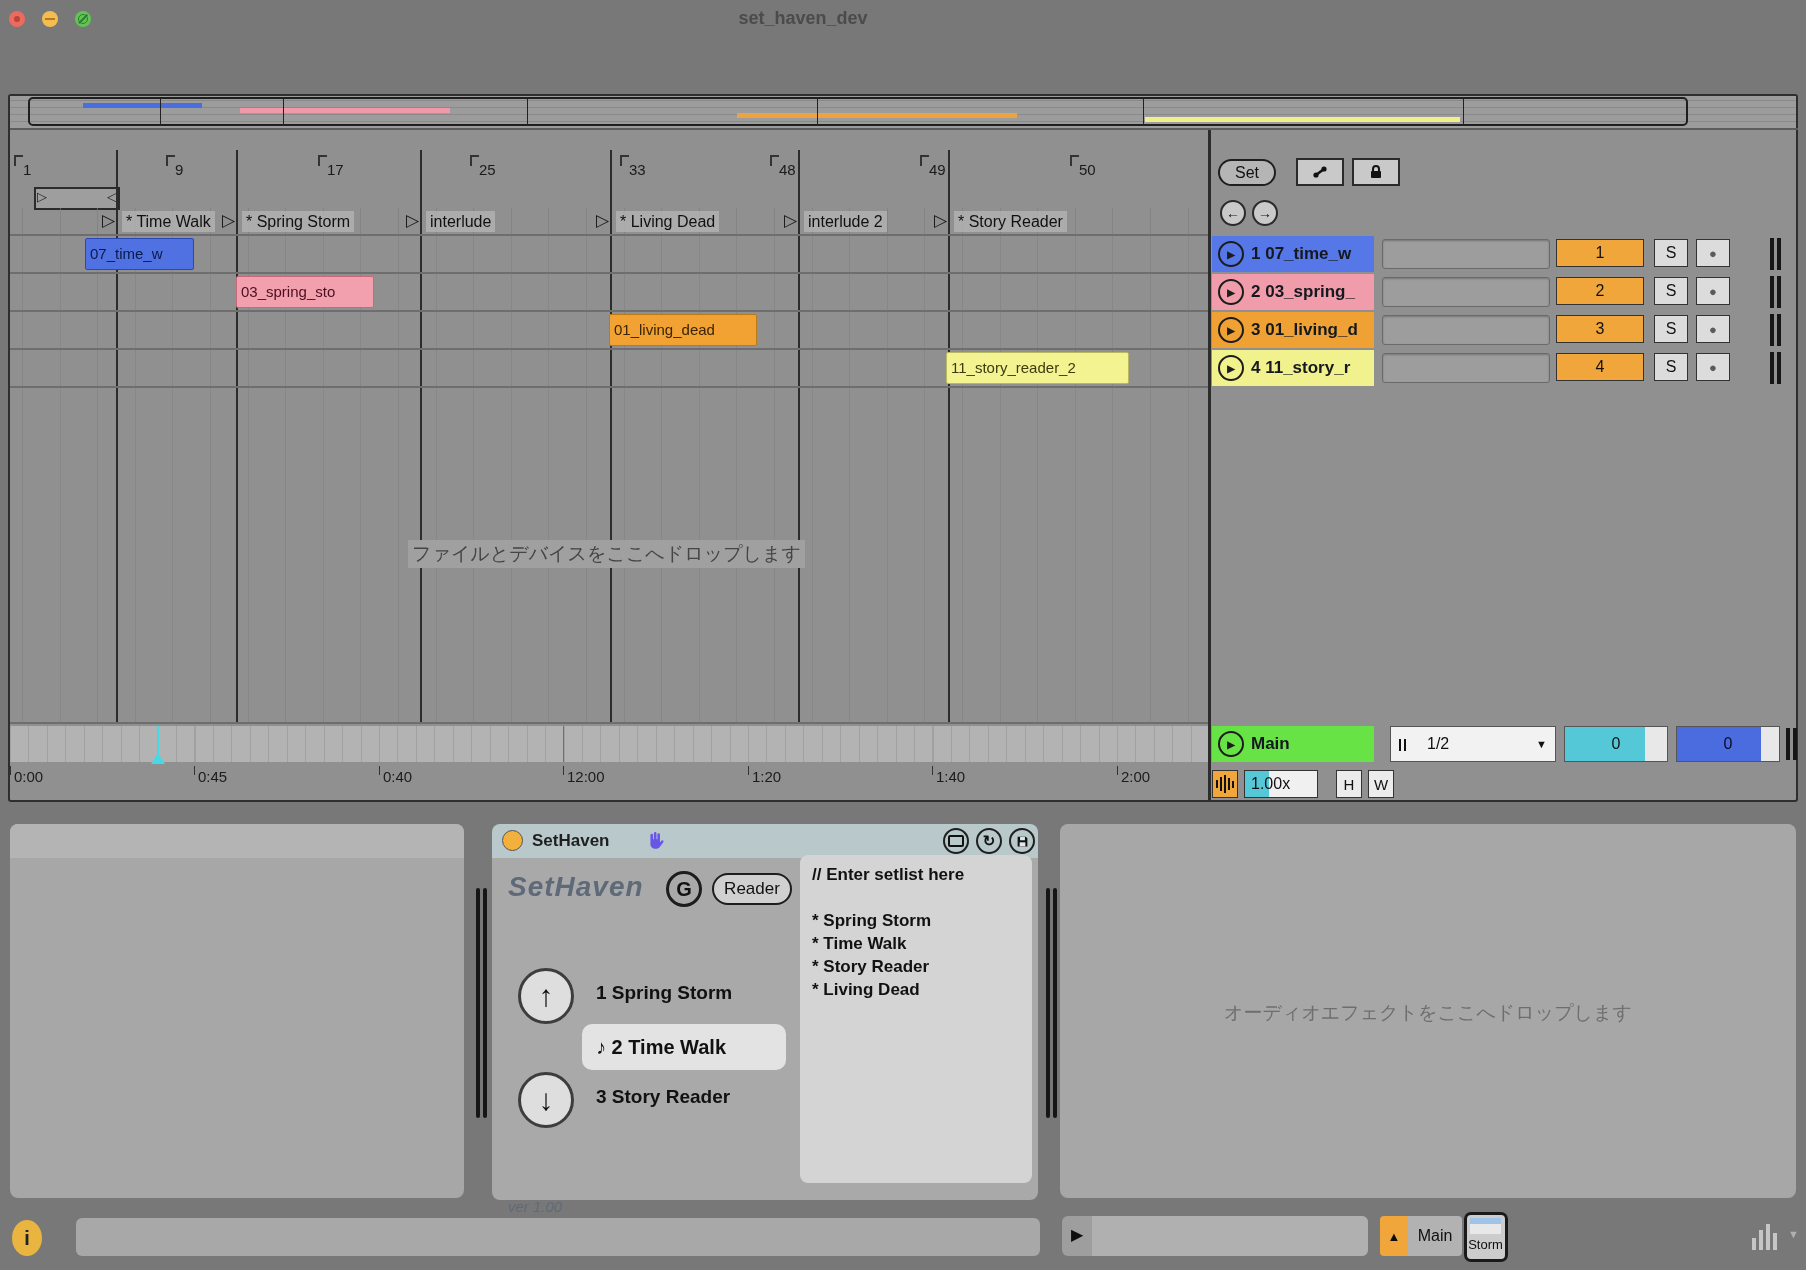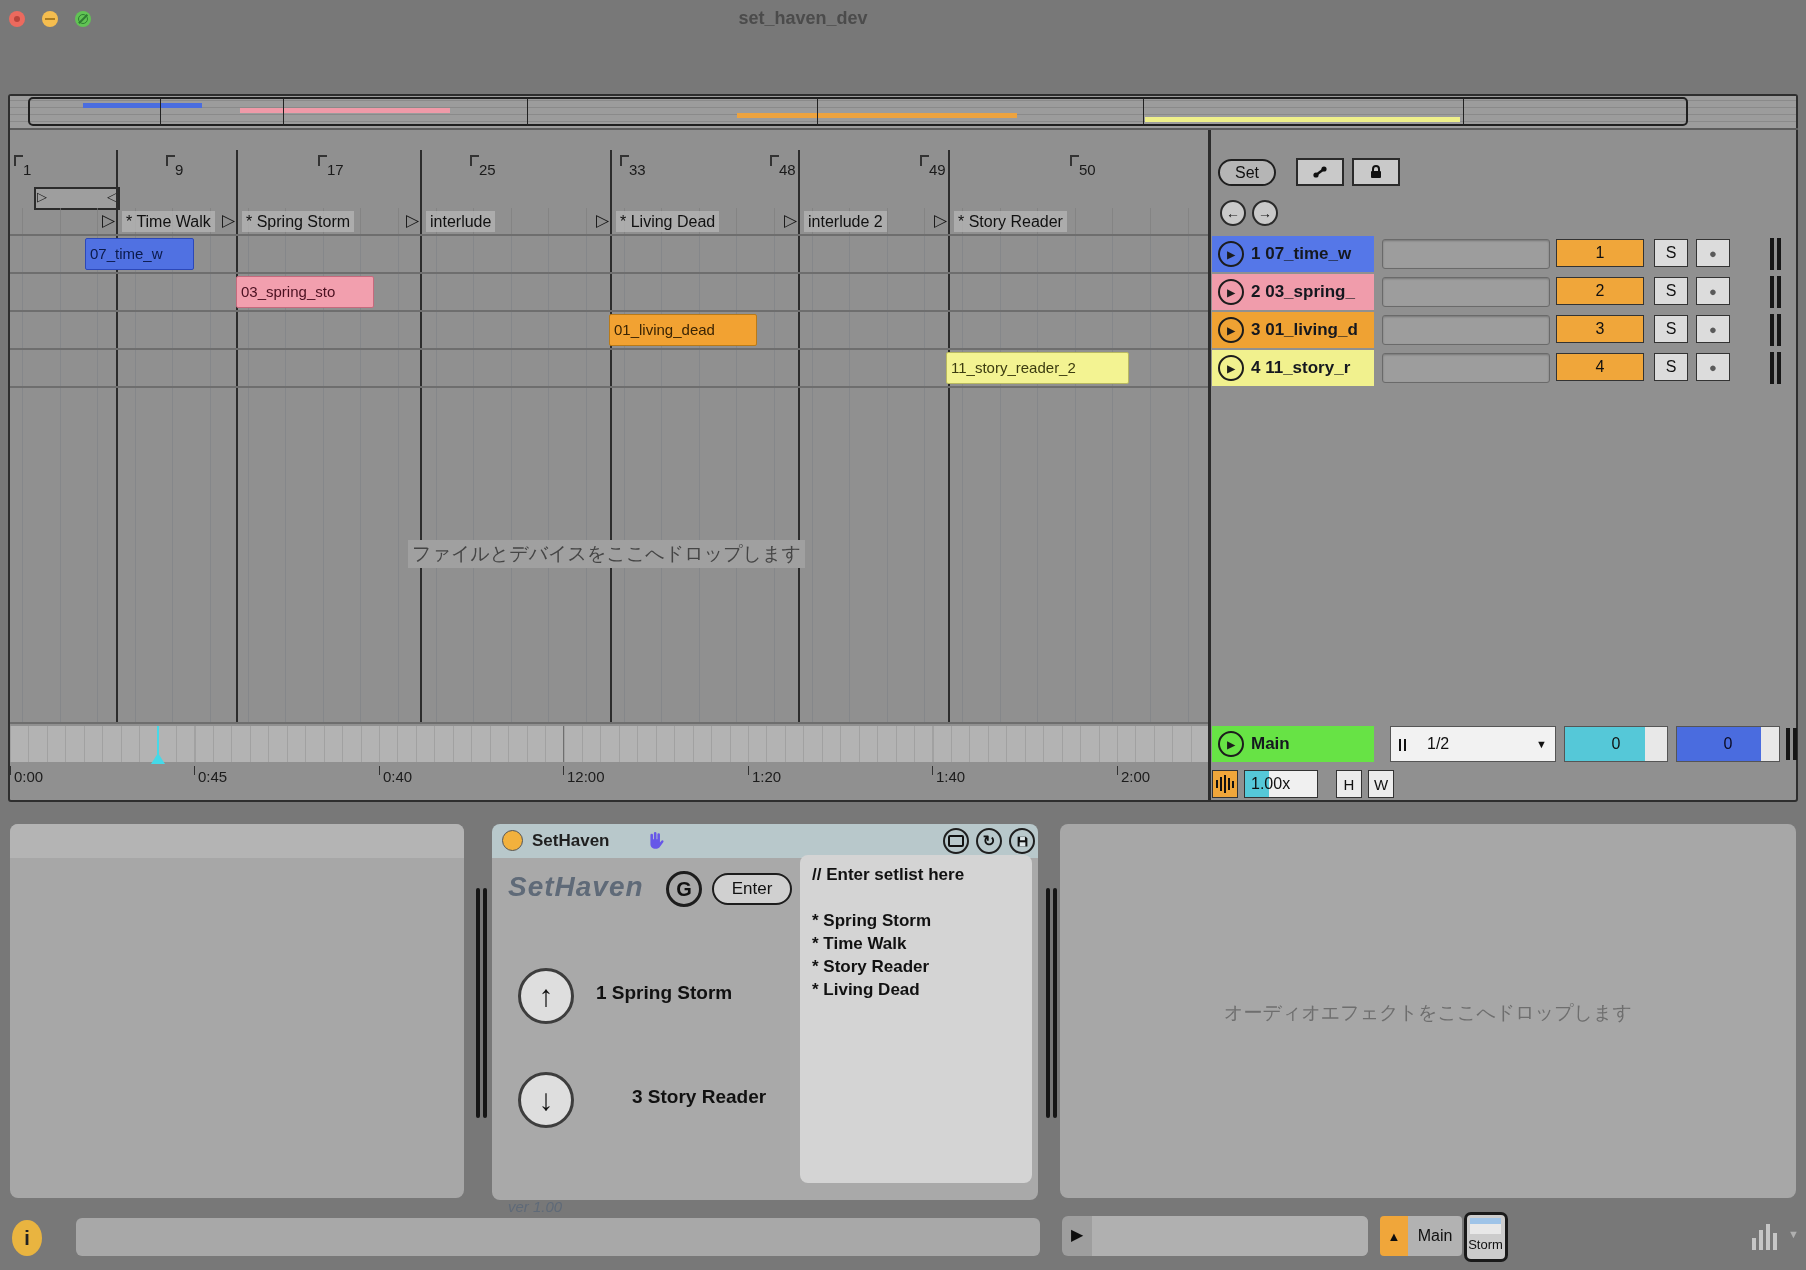--- a/index.html
+++ b/index.html
@@ -454,31 +454,34 @@
           <rect x="4.5" y="9" width="7" height="5" fill="#dfe8ea"></rect>
         </svg>
       </span>
   </div>
   <div class="abs" style="left:0;top:34px;width:546px;height:342px;background:#a9a9a9;border-radius:0 0 8px 8px;">
     <span class="abs" style="left:16px;top:13px;font-size:28px;font-weight:bold;font-style:italic;color:#5f6a78;letter-spacing:1px;">SetHaven</span>
     <span class="abs" style="left:174px;top:13px;width:36px;height:36px;border:3px solid #1d1d1d;border-radius:50%;display:flex;align-items:center;justify-content:center;font-size:20px;font-weight:bold;box-sizing:border-box;">
         <span>G</span>
       </span>
     <div class="abs" style="left:220px;top:15px;width:80px;height:32px;border:2.5px solid #1d1d1d;border-radius:16px;background:#d0d0d0;display:flex;align-items:center;justify-content:center;font-size:17px;box-sizing:border-box;">
-        <span>Enter</span>
+        <span>Reader</span>
       </div>
 
     <div class="navcirc" style="left:26px;top:110px;">
         <span>↑</span>
       </div>
     <span class="abs" style="left:104px;top:124px;font-size:19px;font-weight:bold;">1 Spring Storm</span>
+    <div class="abs" style="left:90px;top:166px;width:204px;height:46px;background:#e3e3e3;border-radius:10px;display:flex;align-items:center;padding-left:14px;box-sizing:border-box;font-size:20px;font-weight:bold;">
+        <span>♪ 2 Time Walk</span>
+      </div>
     <div class="navcirc" style="left:26px;top:214px;">
         <span>↓</span>
       </div>
-    <span class="abs" style="left:104px;top:228px;font-size:19px;font-weight:bold;margin-left:36px;">3 Story Reader</span>
+    <span class="abs" style="left:104px;top:228px;font-size:19px;font-weight:bold;">3 Story Reader</span>
 
     <span class="abs" style="left:16px;top:340px;font-size:15px;font-style:italic;color:#5f6a78;">ver 1.00</span>
     <div class="abs prelines" style="left:308px;top:-3px;width:232px;height:328px;background:#d4d4d4;border-radius:8px;padding:8px 12px;
                 box-sizing:border-box;font-size:17px;font-weight:bold;line-height:23px;color:#111;overflow:hidden;">// Enter setlist here
 
 * Spring Storm
 * Time Walk
 * Story Reader
 * Living Dead</div>
   </div>

